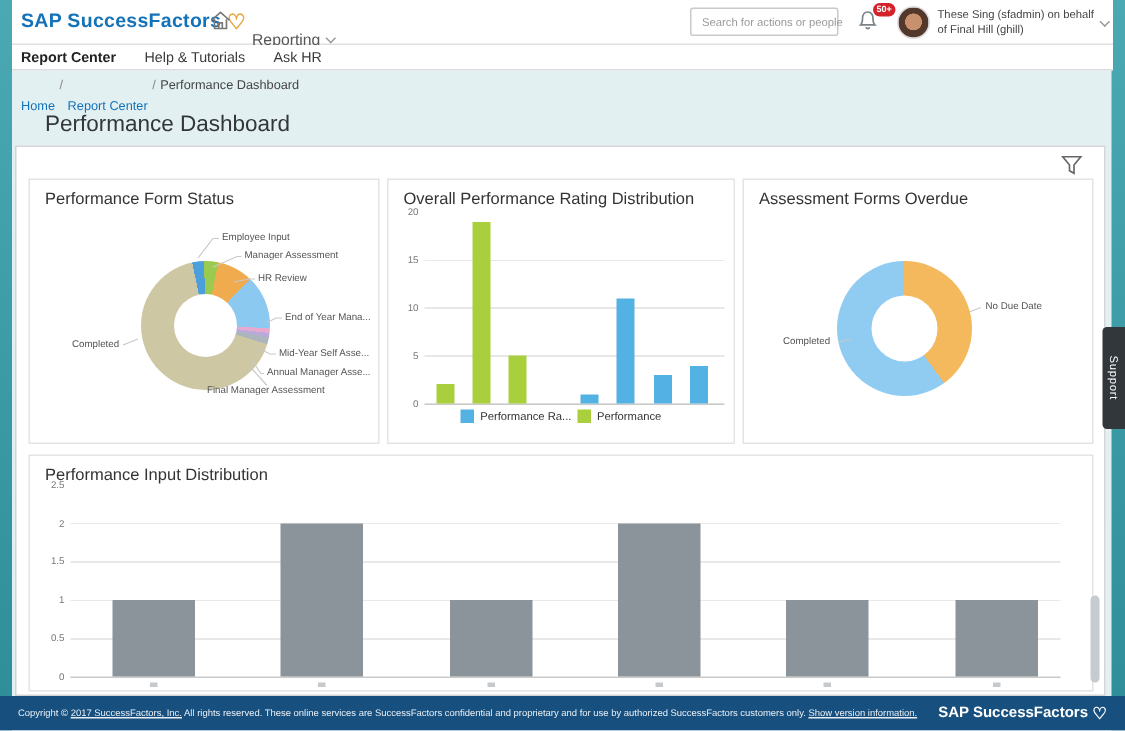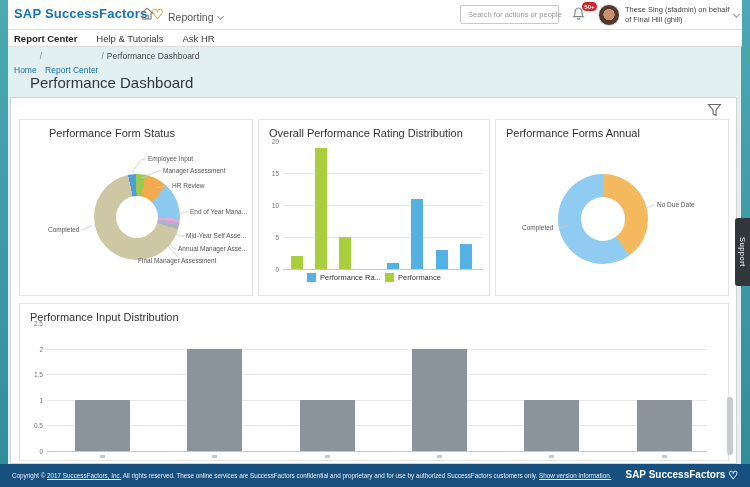--- a/index.html
+++ b/index.html
@@ -8,21 +8,21 @@
 
   
   .edge-left  { position:absolute; left:0; top:0; width:8px; height:487px; background:linear-gradient(#4AA9B3,#2F8D99); z-index:5; }
   .edge-right { position:absolute; right:0; top:0; width:9px; height:487px; background:linear-gradient(#4AA9B3,#2F8D99); z-index:5; }
 
   
   .topbar { position:absolute; left:8px; top:0; width:734px; height:30px; background:#fff; border-bottom:1px solid #E0E0E0; z-index:6; }
   .brand { position:absolute; left:6px; top:6px; font-size:13px; font-weight:bold; color:#1372B8; letter-spacing:.2px; }
   .heart { color:#E9A63C; font-weight:bold; font-size:14px; vertical-align:-1px; }
   .home { position:absolute; left:132px; top:7px; }
-  .module { position:absolute; left:160px; top:11px; font-size:10.5px; color:#555; }
+  .module { position:absolute; left:160px; top:21px; font-size:10.5px; color:#555; }
   .chev { display:inline-block; width:5px; height:5px; border-right:1.2px solid #999; border-bottom:1.2px solid #999; transform:rotate(45deg); margin-left:4px; vertical-align:2px; }
   .search { position:absolute; left:452px; top:5px; width:99px; height:19px; border:1px solid #C9C9C9; border-radius:2px; background:#fff; display:flex; align-items:center; padding:0 4px; gap:3px; }
   .search .ph { font-size:7.5px; color:#999; white-space:nowrap; }
   .bell { position:absolute; left:563px; top:6px; width:22px; height:20px; }
   .badge { position:absolute; right:-4px; top:-4px; background:#D3222A; color:#fff; font-size:6px; font-weight:bold; border-radius:7px; padding:1.5px 2.5px; line-height:1; }
   .avatar { position:absolute; left:590px; top:4px; width:22px; height:22px; border-radius:50%;
             background:radial-gradient(circle at 50% 48%, #C8906C 0 38%, #53382C 40% 100%); border:1px solid #ddd; }
   .usertext { position:absolute; left:617px; top:5px; font-size:7.5px; color:#444; line-height:1.35; }
   .user-chev { position:absolute; left:722px; top:12px; }
 
@@ -40,21 +40,21 @@
   
   .titlebar { position:absolute; left:8px; top:64px; width:734px; height:33px; z-index:6; }
   .titlebar h1 { font-size:15px; font-weight:400; color:#32363A; margin:10px 0 0 22px; }
 
   
   .panel { position:absolute; left:10px; top:97px; width:727px; height:367px; background:#fff; border:1px solid #D4D4D4; z-index:4; }
   .filter { position:absolute; right:14px; top:5px; cursor:pointer; }
 
   .card { position:absolute; background:#fff; border:1px solid #E4E4E4; }
   .card h2 { font-size:11px; font-weight:400; color:#333; margin:7px 0 0 10px; white-space:nowrap; }
-  .card1 { left:8px;  top:21px; width:234px; height:177px;padding-left:19px; }
+  .card1 { left:8px;  top:21px; width:234px; height:177px; }
   .card2 { left:247px; top:21px; width:232px; height:177px; }
   .card3 { left:484px; top:21px; width:234px; height:177px; }
   .card4 { left:8px;  top:205px; width:710px; height:158px; }
 
   .donut { position:absolute; border-radius:50%; }
   .donut::after { content:''; position:absolute; background:#fff; border-radius:50%; }
   .donut1 { left:74px; top:54px; width:86px; height:86px; }
   .donut1::after { inset:22px; }
   .donut3 { left:62px; top:54px; width:90px; height:90px; }
   .donut3::after { inset:23px; }
@@ -203,21 +203,21 @@
         </div>
       <div class="legend">
         <span class="sw" style="background: rgb(84, 177, 227);"></span>
         <span class="lg">Performance Ra...</span>
         <span class="sw" style="background: rgb(169, 207, 61);"></span>
         <span class="lg">Performance</span>
       </div>
     </section>
 
     <section class="card card3">
-      <h2>Performance Forms Annual</h2>
+      <h2>Assessment Forms Overdue</h2>
       <div class="donut donut3" style="background: conic-gradient(rgb(244, 185, 93) 0%, rgb(244, 185, 93) 40%, rgb(144, 203, 242) 40%, rgb(144, 203, 242) 100%);"></div>
       <svg class="leads" width="234" height="177">
         <path d="M150 88 L158 85" fill="none" stroke="#C9C9C9" stroke-width="0.8"></path>
         <path d="M63 108 L71 106" fill="none" stroke="#C9C9C9" stroke-width="0.8"></path>
       </svg>
       <span class="dlabel" style="left:161px;top:81px">No Due Date</span>
       <span class="dlabel" style="left:26px;top:104px">Completed</span>
     </section>
 
     <section class="card card4">

